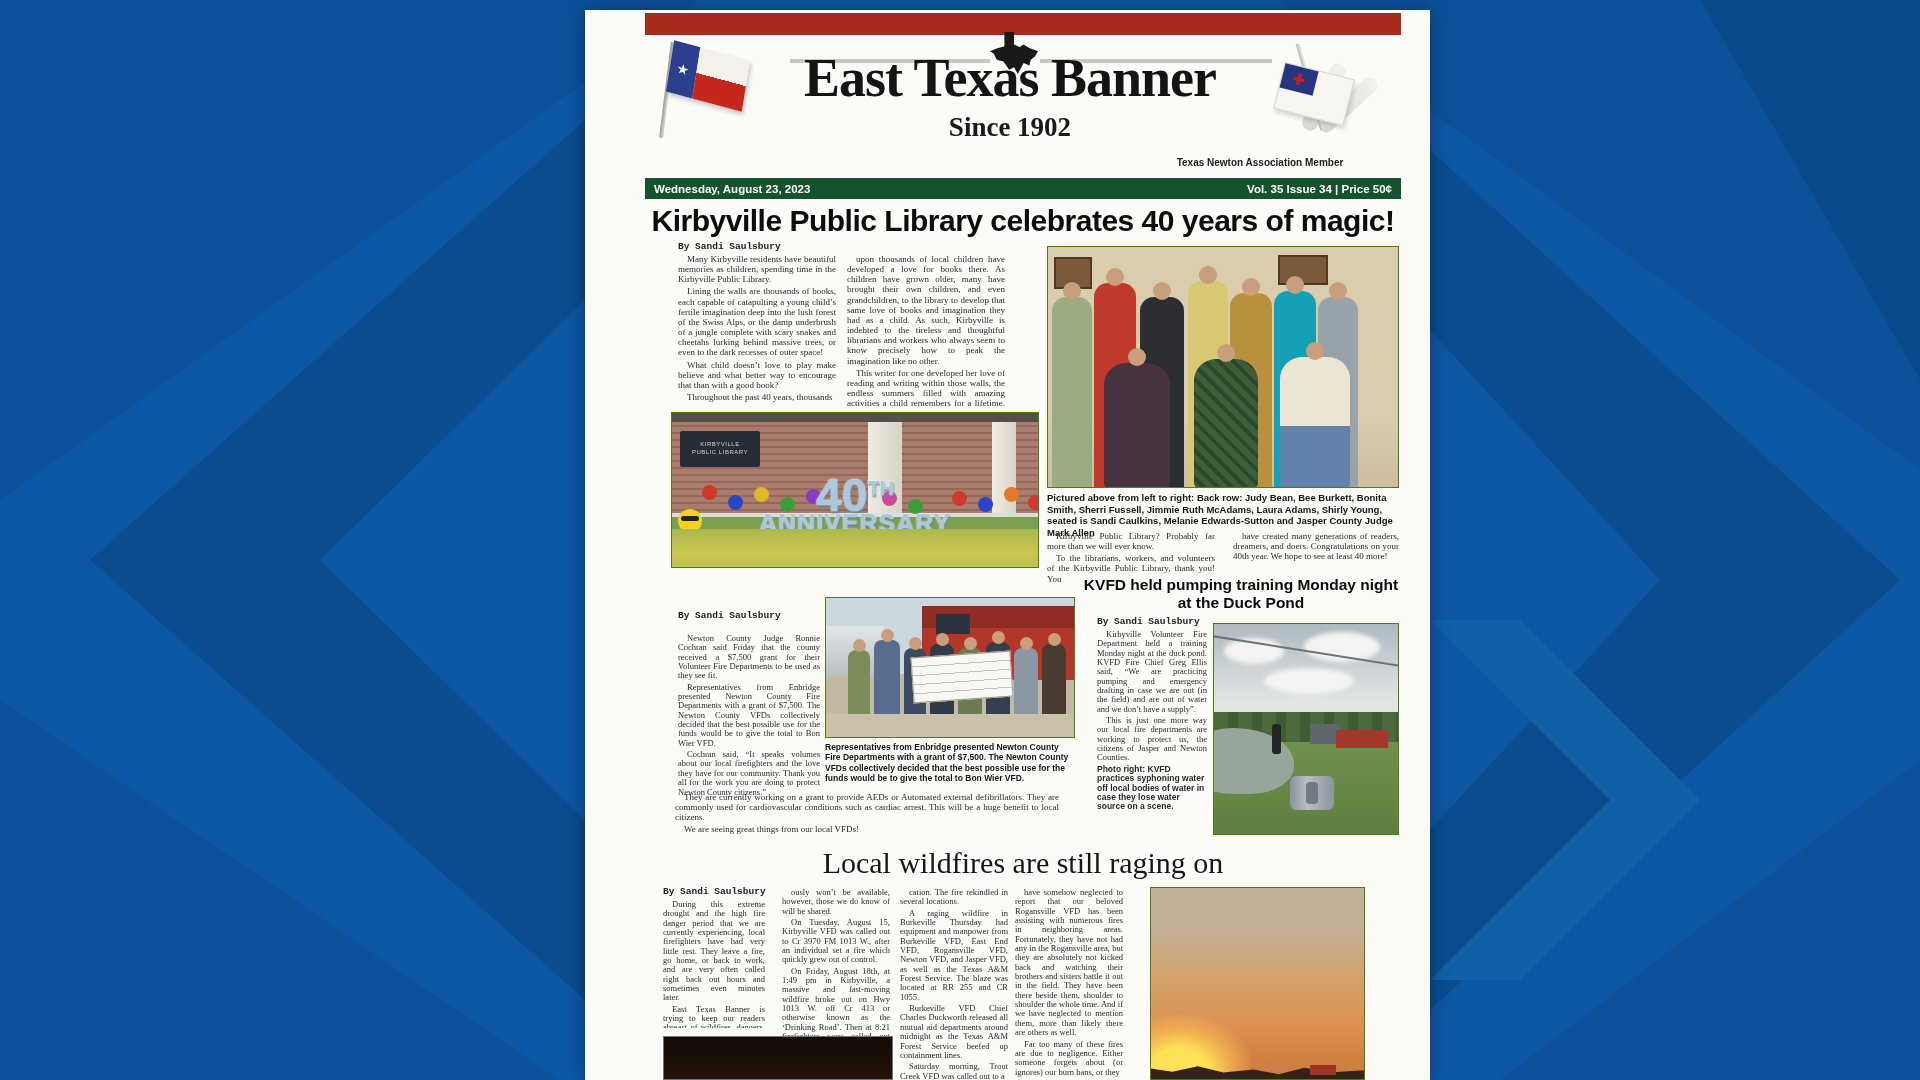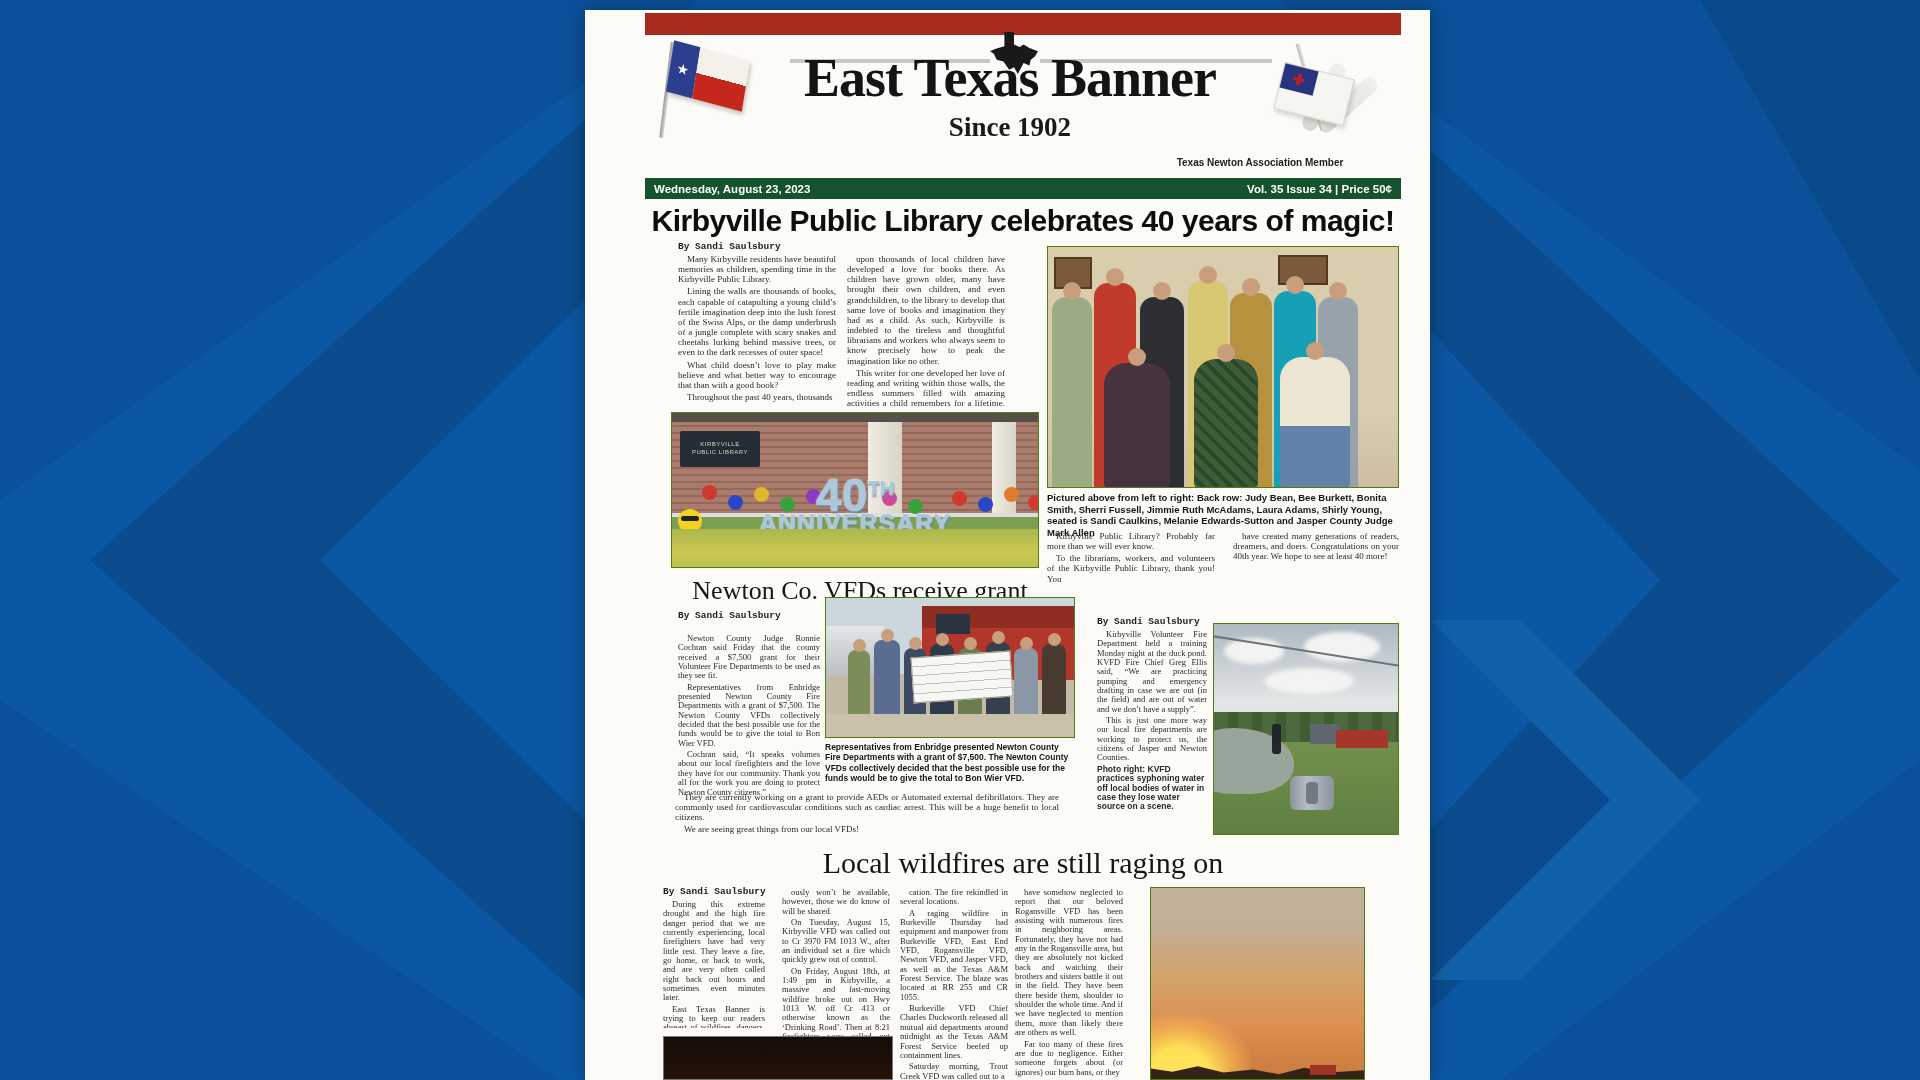--- a/index.html
+++ b/index.html
@@ -189,21 +189,20 @@
     <div class="anniv-grassback"></div>
     <div class="balloons" style="left:30px;top:72px;background:#cf3a2d;box-shadow:26px 10px 0 #2a46c8,52px 2px 0 #e0b62a,78px 12px 0 #3aa13a,104px 4px 0 #8a3ac0,250px 6px 0 #cf3a2d,276px 12px 0 #2a46c8,302px 2px 0 #e07a2a,326px 10px 0 #cf3a2d,206px 14px 0 #3aa13a,180px 6px 0 #d04a9a;"></div>
     <div class="emoji"></div>
     <div class="anniv-40">
       <span>40</span><sup>TH</sup>
     </div>
     <div class="anniv-txt">ANNIVERSARY</div>
     <div class="anniv-grass"></div>
   </div>
 
-  <h2 class="serif-head" style="left:60px;top:566px;width:430px;font-size:26px;">Newton Co. VFDs receive grant</h2>
   <div class="byline" style="left:93px;top:600px;">By Sandi Saulsbury</div>
   <div class="col small" style="left:93px;top:612px;width:142px;height:176px;margin-top:12px;">
     <p>Newton County Judge Ronnie Cochran said Friday that the county received a $7,500 grant for their Volunteer Fire Departments to be used as they see fit.</p>
     <p>Representatives from Enbridge presented Newton County Fire Departments with a grant of $7,500. The Newton County VFDs collectively decided that the best possible use for the funds would be to give the total to Bon Wier VFD.</p>
     <p>Cochran said, “It speaks volumes about our local firefighters and the love they have for our community. Thank you all for the work you are doing to protect Newton County citizens.”</p>
   </div>
 
   <div class="photo" style="left:240px;top:587px;width:250px;height:141px;">
     <div class="np-sky"></div>
     <div class="np-truck"></div>
@@ -220,20 +219,21 @@
     <div class="np-check"></div>
     <div class="np-ground"></div>
   </div>
   <div class="cap small" style="left:240px;top:732px;width:250px;">Representatives from Enbridge presented Newton County Fire Departments with a grant of $7,500. The Newton County VFDs collectively decided that the best possible use for the funds would be to give the total to Bon Wier VFD.</div>
 
   <div class="col" style="left:90px;top:782px;width:384px;height:46px;">
     <p>They are currently working on a grant to provide AEDs or Automated external defibrillators. They are commonly used for cardiovascular conditions such as cardiac arrest. This will be a huge benefit to local citizens.</p>
     <p>We are seeing great things from our local VFDs!</p>
   </div>
 
+  <h2 class="kvfd-head">KVFD held pumping training Monday night at the Duck Pond</h2>
   <div class="byline" style="left:512px;top:606px;">By Sandi Saulsbury</div>
   <div class="col small" style="left:512px;top:620px;width:110px;height:226px;">
     <p>Kirbyville Volunteer Fire Department held a training Monday night at the duck pond. KVFD Fire Chief Greg Ellis said, “We are practicing pumping and emergency drafting in case we are out (in the field) and are out of water and we don’t have a supply”.</p>
     <p>This is just one more way our local fire departments are working to protect us, the citizens of Jasper and Newton Counties.</p>
     <p class="boldnote">Photo right: KVFD practices syphoning water off local bodies of water in case they lose water source on a scene.</p>
   </div>
 
   <div class="photo" style="left:628px;top:613px;width:186px;height:212px;">
     <div class="kp-sky"></div>
     <div class="kp-cloud" style="left:10px;top:14px;width:60px;height:26px;"></div>

